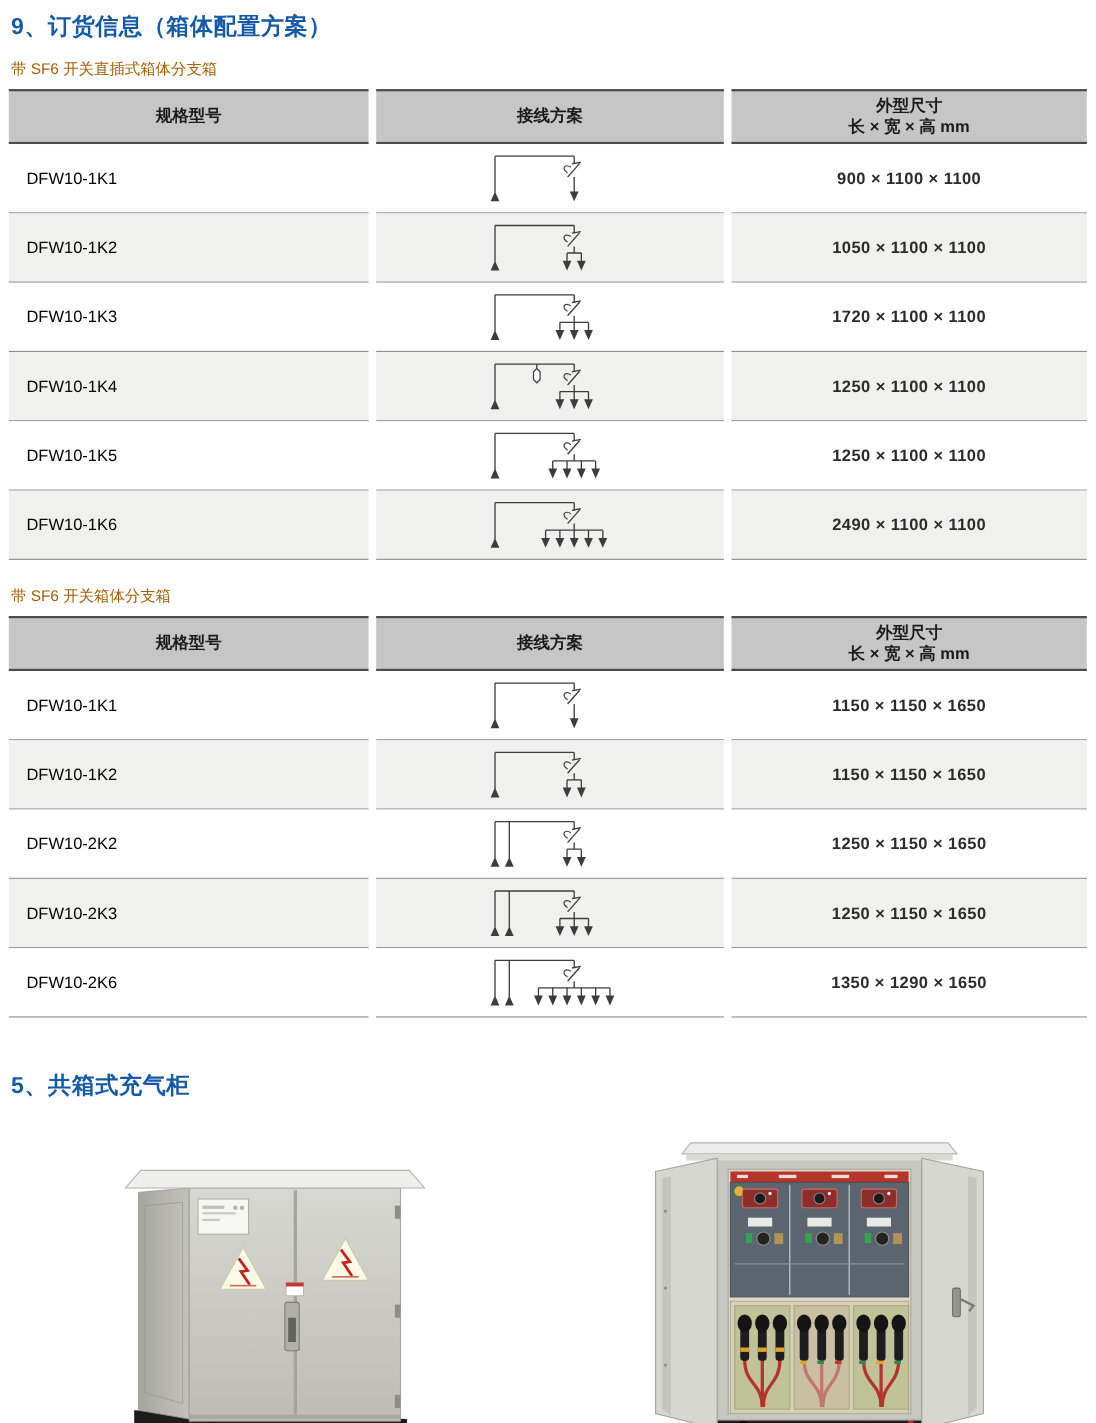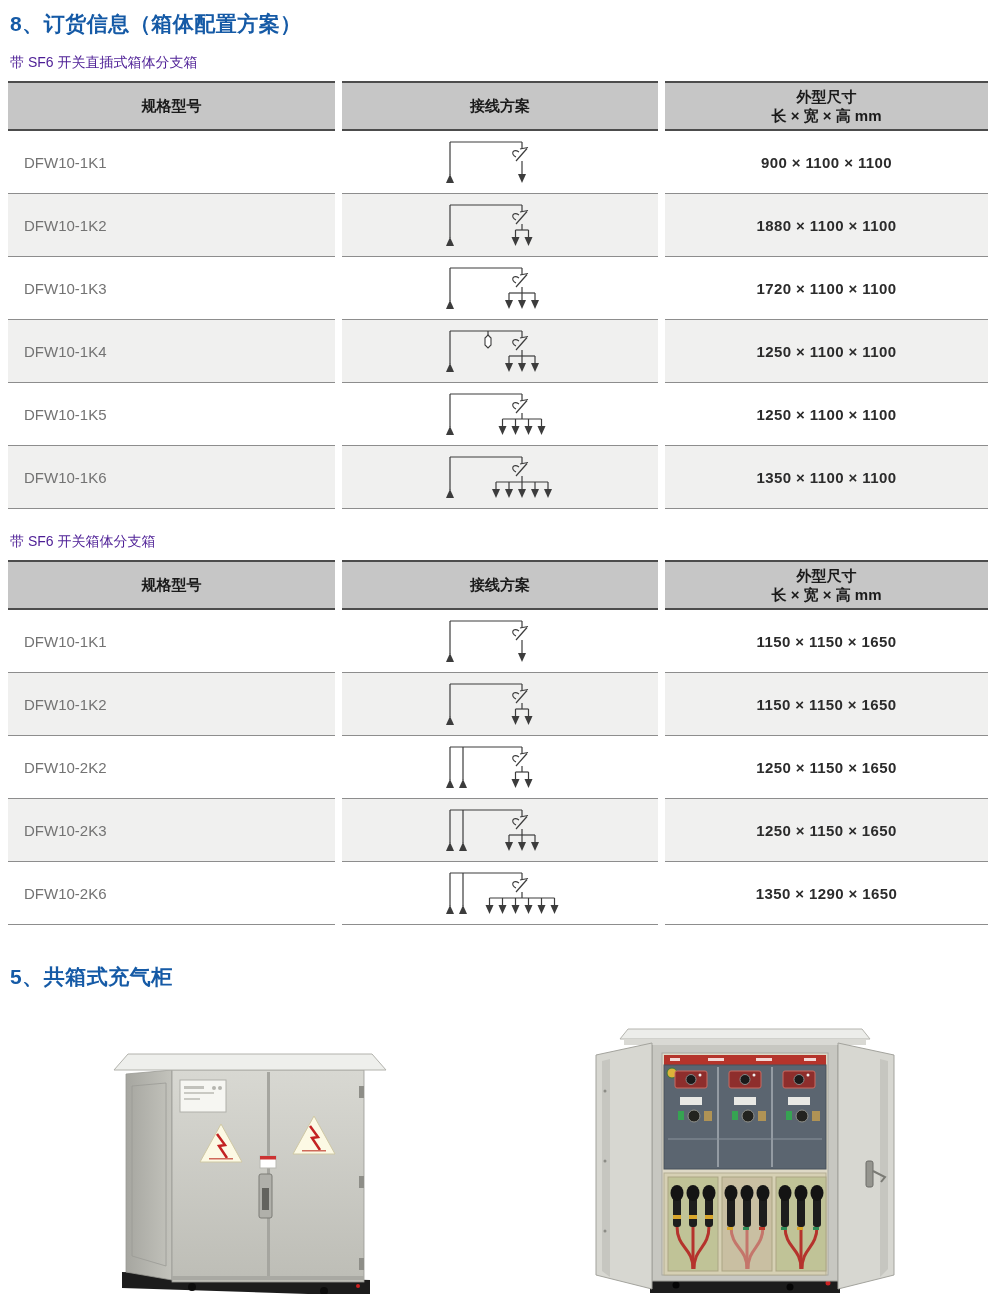--- a/index.html
+++ b/index.html
@@ -3,41 +3,41 @@
 <meta charset="utf-8">
 <style>
   html,body{margin:0;padding:0;}
   body{
     width:996px;height:1294px;background:#ffffff;
     font-family:"Liberation Sans","DejaVu Sans",sans-serif;color:#222;
     overflow:hidden;
   }
   .page{padding:6px 8px 0 8px;}
   h1.sec{font-size:21px;font-weight:bold;color:var(--blue,#155aa6);margin:4px 0 0 2px;letter-spacing:.5px;}
-  .caption{font-size:14px;color:#4c1d95;margin:16px 0 9px 2px;}
+  .caption{font-size:14px;color:#a16207;margin:16px 0 9px 2px;}
   .spec-table{display:grid;grid-template-columns:327px 316px 323px;column-gap:7px;width:980px;}
   .th{
     background:var(--hbg,#c6c6c6);height:46px;
     display:flex;flex-direction:column;align-items:center;justify-content:center;
     font-size:15px;font-weight:600;color:#1a1a1a;line-height:1.3;
     border-top:2px solid var(--bdark,#4c4c4c);border-bottom:2px solid var(--bdark,#4c4c4c);
   }
-  .td{height:62px;display:flex;align-items:center;border-bottom:1px solid var(--blite,#8d8d8d);font-size:15px;color:#737373;background:#fff;}
+  .td{height:62px;display:flex;align-items:center;border-bottom:1px solid var(--blite,#8d8d8d);font-size:15px;color:#000000;background:#fff;}
   .td.c1{padding-left:16px;}
   .td.c2,.td.c3{justify-content:center;font-weight:bold;}
   .td.c3{letter-spacing:.4px;color:#2b2b2b;}
   .td.alt{background:var(--altbg,#f0f0ef);}
   .photos{display:flex;justify-content:space-between;align-items:flex-end;padding:30px 88px 0 100px;}
 </style>
 </head>
 <body>
 
 <div class="page">
 
-  <h1 class="sec">8、订货信息（箱体配置方案）</h1>
+  <h1 class="sec">9、订货信息（箱体配置方案）</h1>
 
   <div class="caption">带 SF6 开关直插式箱体分支箱</div>
 
   <div class="spec-table">
     <div class="th c1">规格型号</div>
     <div class="th c2">接线方案</div>
     <div class="th c3">
       <div>外型尺寸</div>
       <div>长 × 宽 × 高 mm</div>
     </div>
@@ -63,21 +63,21 @@
             <line x1="130" y1="14" x2="138" y2="12.5" stroke="#3c3c3c" stroke-width="1.2"></line>
             <line x1="126" y1="26" x2="137" y2="13.5" stroke="#3c3c3c" stroke-width="1.2"></line>
             <path d="M 129 17 c -6 -4 -9 2 -3 5" fill="none" stroke="#3c3c3c" stroke-width="1.1"></path>
             <line x1="132" y1="26" x2="132" y2="32" stroke="#3c3c3c" stroke-width="1.2"></line>
             <line x1="125.5" y1="32" x2="138.5" y2="32" stroke="#3c3c3c" stroke-width="1.2"></line>
             <line x1="125.5" y1="32" x2="125.5" y2="40" stroke="#3c3c3c" stroke-width="1.2"></line>
             <polygon points="121.5,39 129.5,39 125.5,48" fill="#3c3c3c"></polygon>
             <line x1="138.5" y1="32" x2="138.5" y2="40" stroke="#3c3c3c" stroke-width="1.2"></line>
             <polygon points="134.5,39 142.5,39 138.5,48" fill="#3c3c3c"></polygon>
           </svg>
-        </div><div class="td c3 alt">1880 × 1100 × 1100</div></div>
+        </div><div class="td c3 alt">1050 × 1100 × 1100</div></div>
       <div style="display: contents;"><div class="td c1">DFW10-1K3</div><div class="td c2">
           <svg width="220" height="54" viewBox="0 0 220 54">
             <line x1="60" y1="7" x2="132" y2="7" stroke="#3c3c3c" stroke-width="1.2"></line>
             <line x1="60" y1="7" x2="60" y2="40" stroke="#3c3c3c" stroke-width="1.2"></line>
             <polygon points="56,48 64,48 60,39" fill="#3c3c3c"></polygon>
             <line x1="132" y1="7" x2="132" y2="14" stroke="#3c3c3c" stroke-width="1.2"></line>
             <line x1="130" y1="14" x2="138" y2="12.5" stroke="#3c3c3c" stroke-width="1.2"></line>
             <line x1="126" y1="26" x2="137" y2="13.5" stroke="#3c3c3c" stroke-width="1.2"></line>
             <path d="M 129 17 c -6 -4 -9 2 -3 5" fill="none" stroke="#3c3c3c" stroke-width="1.1"></path>
             <line x1="132" y1="26" x2="132" y2="32" stroke="#3c3c3c" stroke-width="1.2"></line>
@@ -147,21 +147,21 @@
             <polygon points="102,39 110,39 106,48" fill="#3c3c3c"></polygon>
             <line x1="119" y1="32" x2="119" y2="40" stroke="#3c3c3c" stroke-width="1.2"></line>
             <polygon points="115,39 123,39 119,48" fill="#3c3c3c"></polygon>
             <line x1="132" y1="32" x2="132" y2="40" stroke="#3c3c3c" stroke-width="1.2"></line>
             <polygon points="128,39 136,39 132,48" fill="#3c3c3c"></polygon>
             <line x1="145" y1="32" x2="145" y2="40" stroke="#3c3c3c" stroke-width="1.2"></line>
             <polygon points="141,39 149,39 145,48" fill="#3c3c3c"></polygon>
             <line x1="158" y1="32" x2="158" y2="40" stroke="#3c3c3c" stroke-width="1.2"></line>
             <polygon points="154,39 162,39 158,48" fill="#3c3c3c"></polygon>
           </svg>
-        </div><div class="td c3 alt">1350 × 1100 × 1100</div></div>
+        </div><div class="td c3 alt">2490 × 1100 × 1100</div></div>
     </div>
 
   <div class="caption" style="margin-top:24px">带 SF6 开关箱体分支箱</div>
 
   <div class="spec-table">
     <div class="th c1">规格型号</div>
     <div class="th c2">接线方案</div>
     <div class="th c3">
       <div>外型尺寸</div>
       <div>长 × 宽 × 高 mm</div>
@@ -258,21 +258,21 @@
             <line x1="138.5" y1="32" x2="138.5" y2="40" stroke="#3c3c3c" stroke-width="1.2"></line>
             <polygon points="134.5,39 142.5,39 138.5,48" fill="#3c3c3c"></polygon>
             <line x1="151.5" y1="32" x2="151.5" y2="40" stroke="#3c3c3c" stroke-width="1.2"></line>
             <polygon points="147.5,39 155.5,39 151.5,48" fill="#3c3c3c"></polygon>
             <line x1="164.5" y1="32" x2="164.5" y2="40" stroke="#3c3c3c" stroke-width="1.2"></line>
             <polygon points="160.5,39 168.5,39 164.5,48" fill="#3c3c3c"></polygon>
           </svg>
         </div><div class="td c3">1350 × 1290 × 1650</div></div>
     </div>
 
-  <h1 class="sec" style="margin-top:38px">5、共箱式充气柜</h1>
+  <h1 class="sec" style="margin-top:48px">5、共箱式充气柜</h1>
 
   <div class="photos">
 
     <svg width="285" height="278" viewBox="0 0 285 278">
       <defs>
         <linearGradient id="lgFront" x1="0" y1="0" x2="0" y2="1">
           <stop offset="0" stop-color="#d8d8d2"></stop>
             <stop offset="1" stop-color="#bdbdb6"></stop>
         </linearGradient>
         <linearGradient id="lgSide" x1="0" y1="0" x2="1" y2="0">

